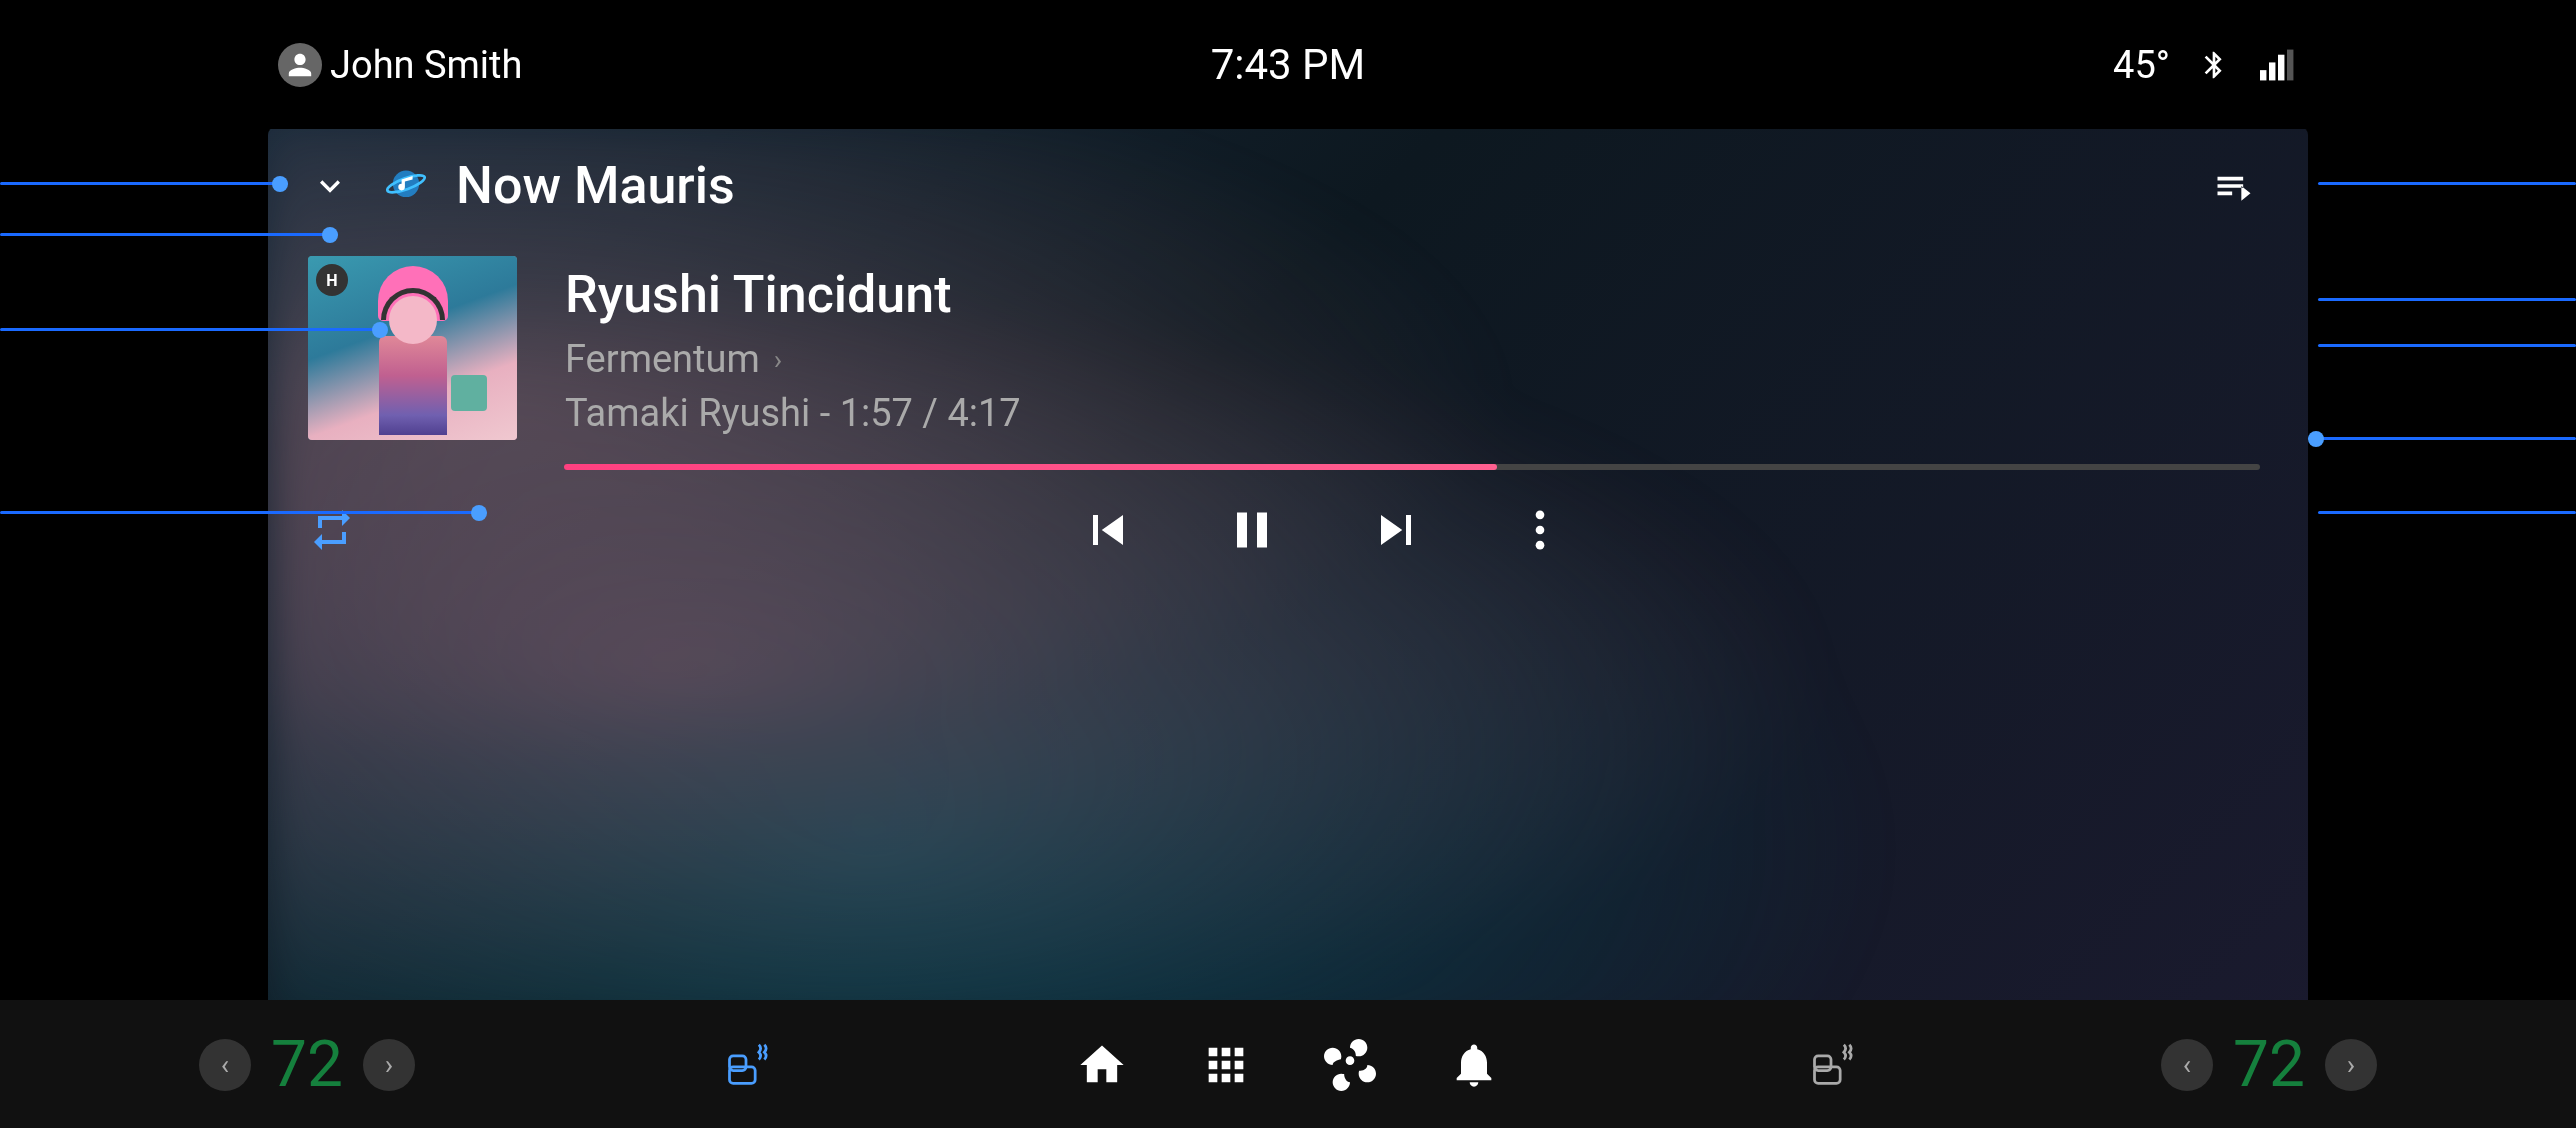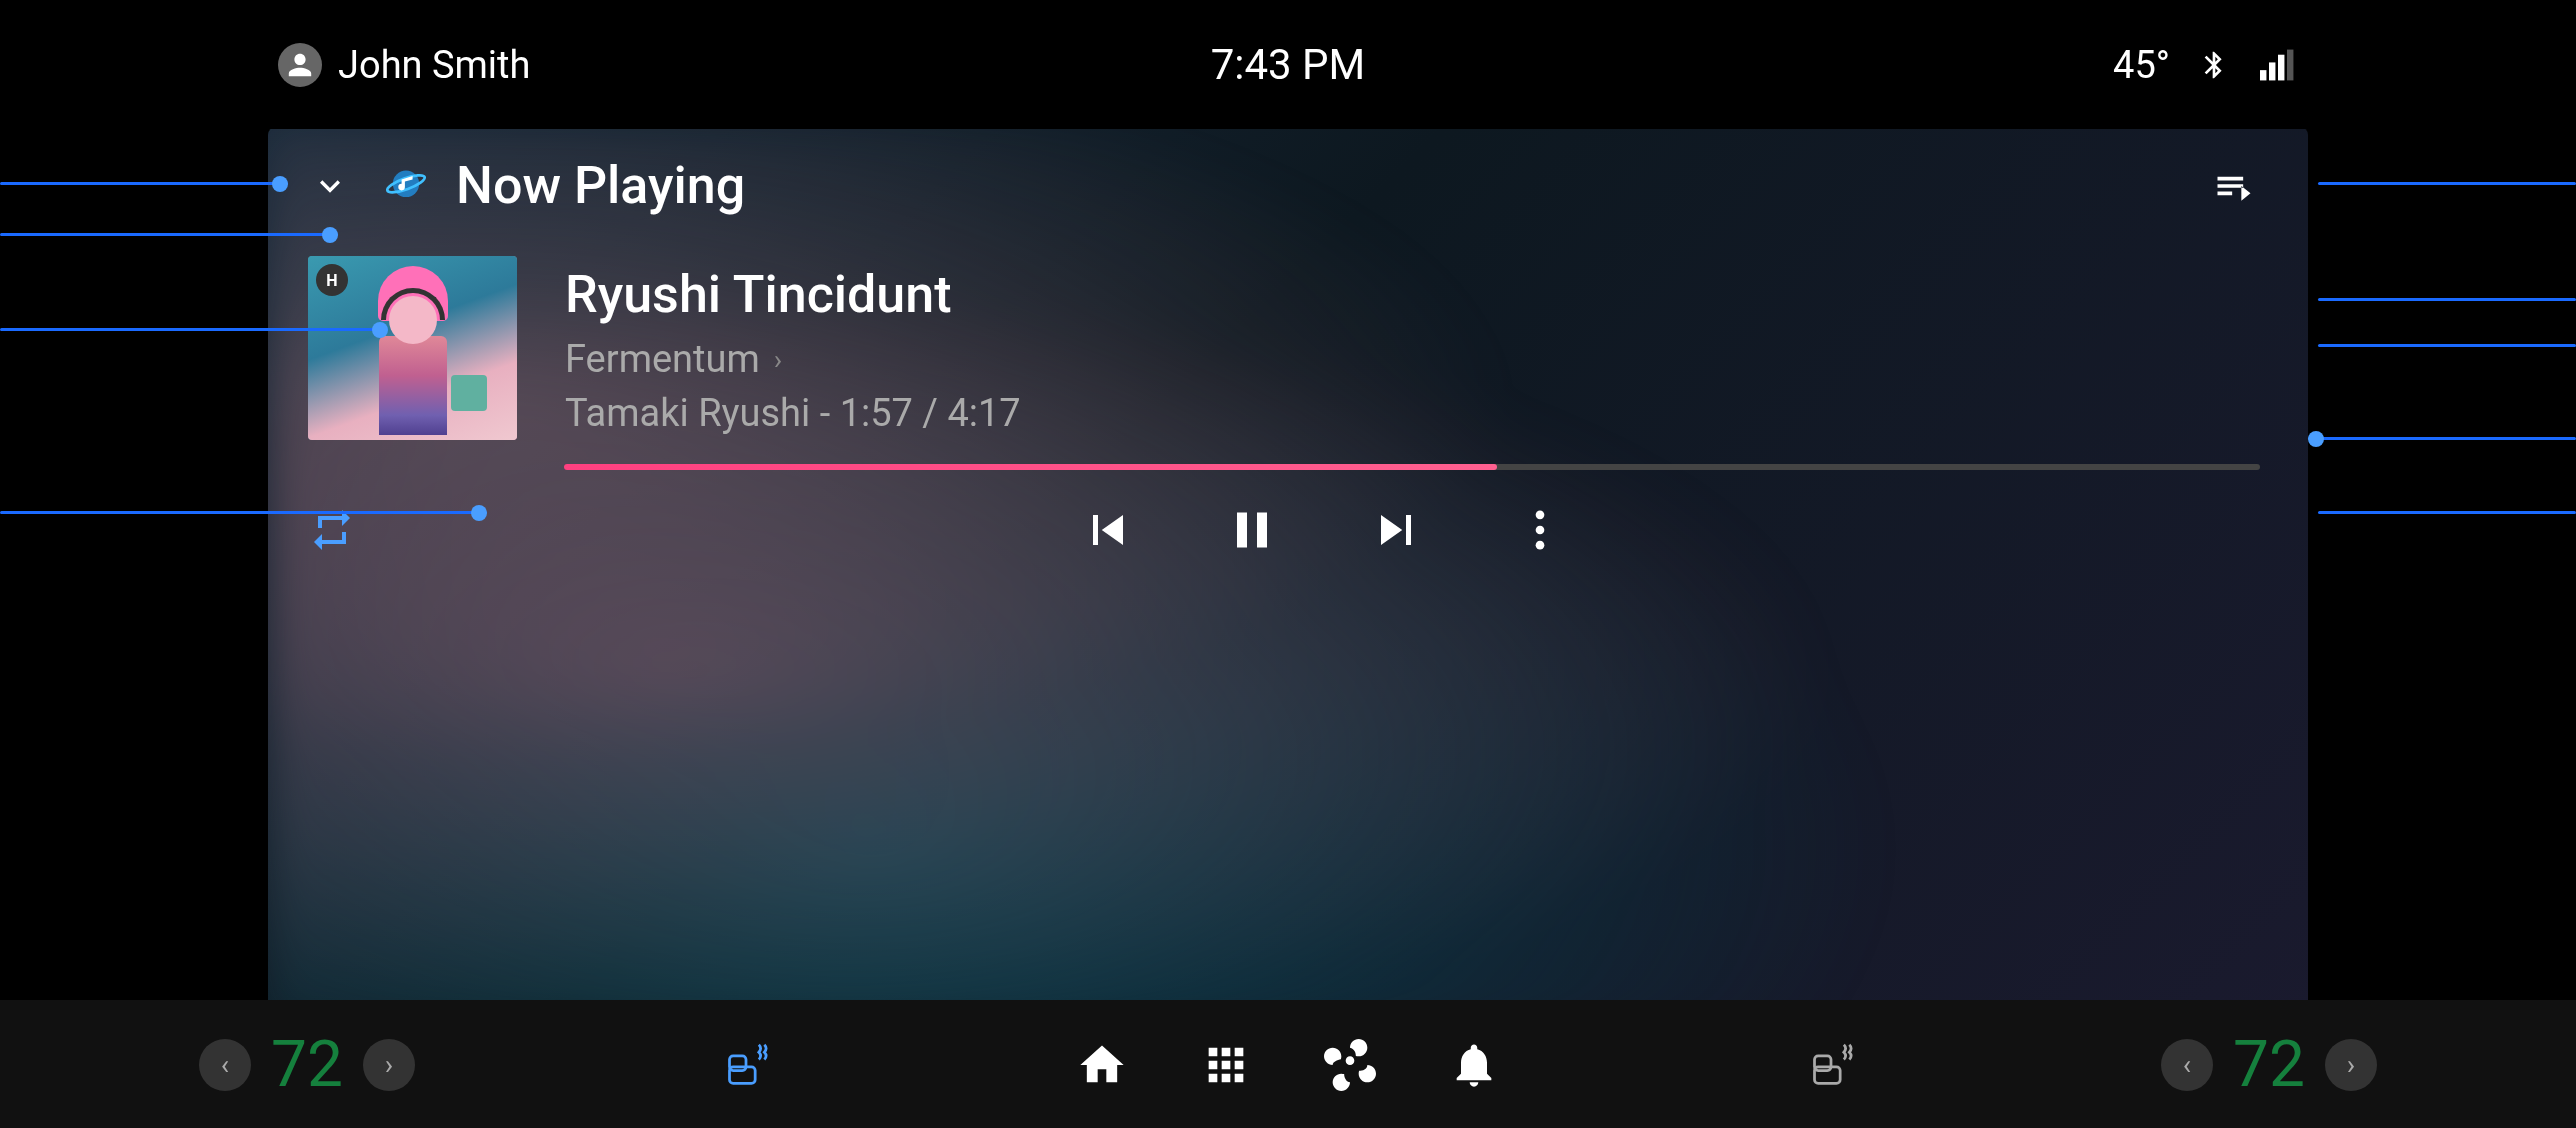--- a/index.html
+++ b/index.html
@@ -23,21 +23,21 @@
       display: flex;
       align-items: center;
       justify-content: space-between;
       padding: 0 278px;
       background: #000;
       z-index: 10;
     }
     .status-left {
       display: flex;
       align-items: center;
-      gap: 16px;
+      gap: 8px;
     }
     .status-user-icon {
       width: 44px;
       height: 44px;
       border-radius: 50%;
       background: #666;
       display: flex; align-items: center; justify-content: center;
     }
     .status-user-name {
       font-size: 38px;
@@ -370,21 +370,21 @@
       </div>
       <div class="music-note-icon">
         <svg width="44" height="44" viewBox="0 0 40 40">
           <circle cx="20" cy="20" r="20" fill="none"></circle>
 
           <ellipse cx="20" cy="18" rx="12" ry="12" fill="#2090e0" opacity="0.8"></ellipse>
           <ellipse cx="20" cy="18" rx="18" ry="5" fill="none" stroke="#40c0ff" stroke-width="2.5" transform="rotate(-20, 20, 18)"></ellipse>
           <path d="M16 14l10-3v3l-7 2v5a3 3 0 1 1-3-3z" fill="#fff"></path>
         </svg>
       </div>
-      <span class="panel-title">Now Playing</span>
+      <span class="panel-title">Now Mauris</span>
     </div>
     <div class="queue-icon">
       <svg width="44" height="44" viewBox="0 0 24 24" fill="#fff">
         <path d="M3 9h14V7H3v2zm0 4h14v-2H3v2zm0 4h8v-2H3v2zm13-1v-4l5 4-5 4v-4z"></path>
       </svg>
     </div>
   </div>
 
   <div class="content-area">
 

